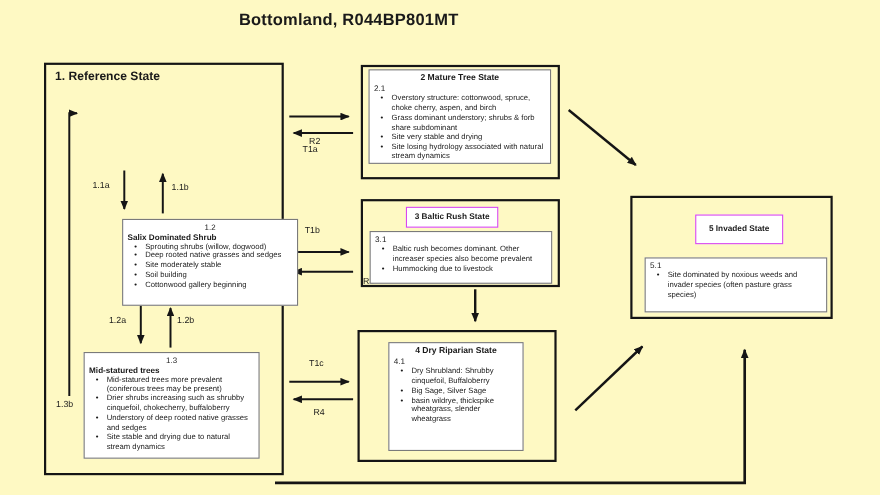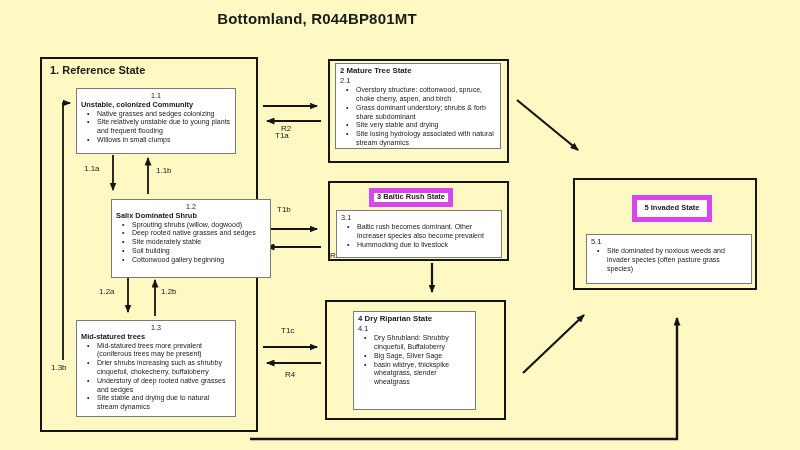--- a/index.html
+++ b/index.html
@@ -4,29 +4,29 @@
 <style>
   * { margin:0; padding:0; box-sizing:border-box; }
   body { background:#fff; font-family:"Liberation Sans", sans-serif; color:#1a1a1a; }
   .stage { position:relative; width:800px; height:450px; background:#fef9c3; overflow:hidden; }
 
   .main-title { position:absolute; left:0; top:10px; width:634px; text-align:center;
     font-size:15px; font-weight:bold; letter-spacing:.2px; }
 
   .outer-box { position:absolute; border:2px solid #151515; background:transparent; }
   .inner-box { position:absolute; border:1px solid #7a7a7a; background:#fff; padding:2px 4px; }
-  .title-box { position:absolute; border:5px solid #d946ef; background:#fff;
+  .title-box { position:absolute; border:1px solid #d946ef; background:#fff;
     display:flex; align-items:center; justify-content:center; text-align:center;
     font-weight:bold; font-size:7.5px; line-height:1.1; }
 
   .state-label { position:absolute; font-weight:bold; font-size:11px; }
   .num { text-align:center; font-size:7.2px; line-height:1.3; }
   .num-left { text-align:left; font-size:7.4px; line-height:1.35; }
   .box-title { font-weight:bold; font-size:7.4px; line-height:1.25; }
-  .box-title-center { font-weight:bold; font-size:7.8px; line-height:1.3; }
+  .box-title-center { font-weight:bold; font-size:7.8px; line-height:1.3; text-align:center; }
 
   ul.bullets { list-style:none; margin:0; padding:0 0 0 4px; }
   ul.bullets li { position:relative; padding-left:12px; font-size:7px; line-height:1.26; margin:0; }
   ul.bullets li::before { content:"\2022"; position:absolute; left:2px; top:0; font-size:7px; }
   .b4 li { font-size:7.3px; line-height:1.3; }
   .b5 li { font-size:7.3px; line-height:1.35; }
 
   .arrow-label { position:absolute; font-size:8px; line-height:1; white-space:nowrap; }
 
   svg.wires { position:absolute; left:0; top:0; width:800px; height:450px; pointer-events:none; }
@@ -73,29 +73,20 @@
   <div class="arrow-label" style="left:285px; top:371px;">R4</div>
   <div class="arrow-label" style="left:84px;  top:165px;">1.1a</div>
   <div class="arrow-label" style="left:156px; top:167px;">1.1b</div>
   <div class="arrow-label" style="left:99px;  top:288px;">1.2a</div>
   <div class="arrow-label" style="left:161px; top:288px;">1.2b</div>
   <div class="arrow-label" style="left:51px;  top:364px;">1.3b</div>
 
   <div class="outer-box" style="left:40px; top:57px; width:218px; height:375px;">
     <div class="state-label" style="left:8px; top:5px;">1. Reference State</div>
 
-    <div class="inner-box" style="left:34px; top:29px; width:160px; height:66px;">
-      <div class="num">1.1</div>
-      <div class="box-title">Unstable, colonized Community</div>
-      <ul class="bullets">
-        <li>Native grasses and sedges colonizing</li>
-        <li>Site relatively unstable due to young plants and frequent flooding</li>
-        <li>Willows in small clumps</li>
-      </ul>
-    </div>
 
     <div class="inner-box" style="left:34px; top:140px; width:160px; height:79px;margin-left:35px;">
       <div class="num">1.2</div>
       <div class="box-title">Salix Dominated Shrub</div>
       <ul class="bullets">
         <li>Sprouting shrubs (willow, dogwood)</li>
         <li>Deep rooted native grasses and sedges</li>
         <li>Site moderately stable</li>
         <li>Soil building</li>
         <li>Cottonwood gallery beginning</li>

